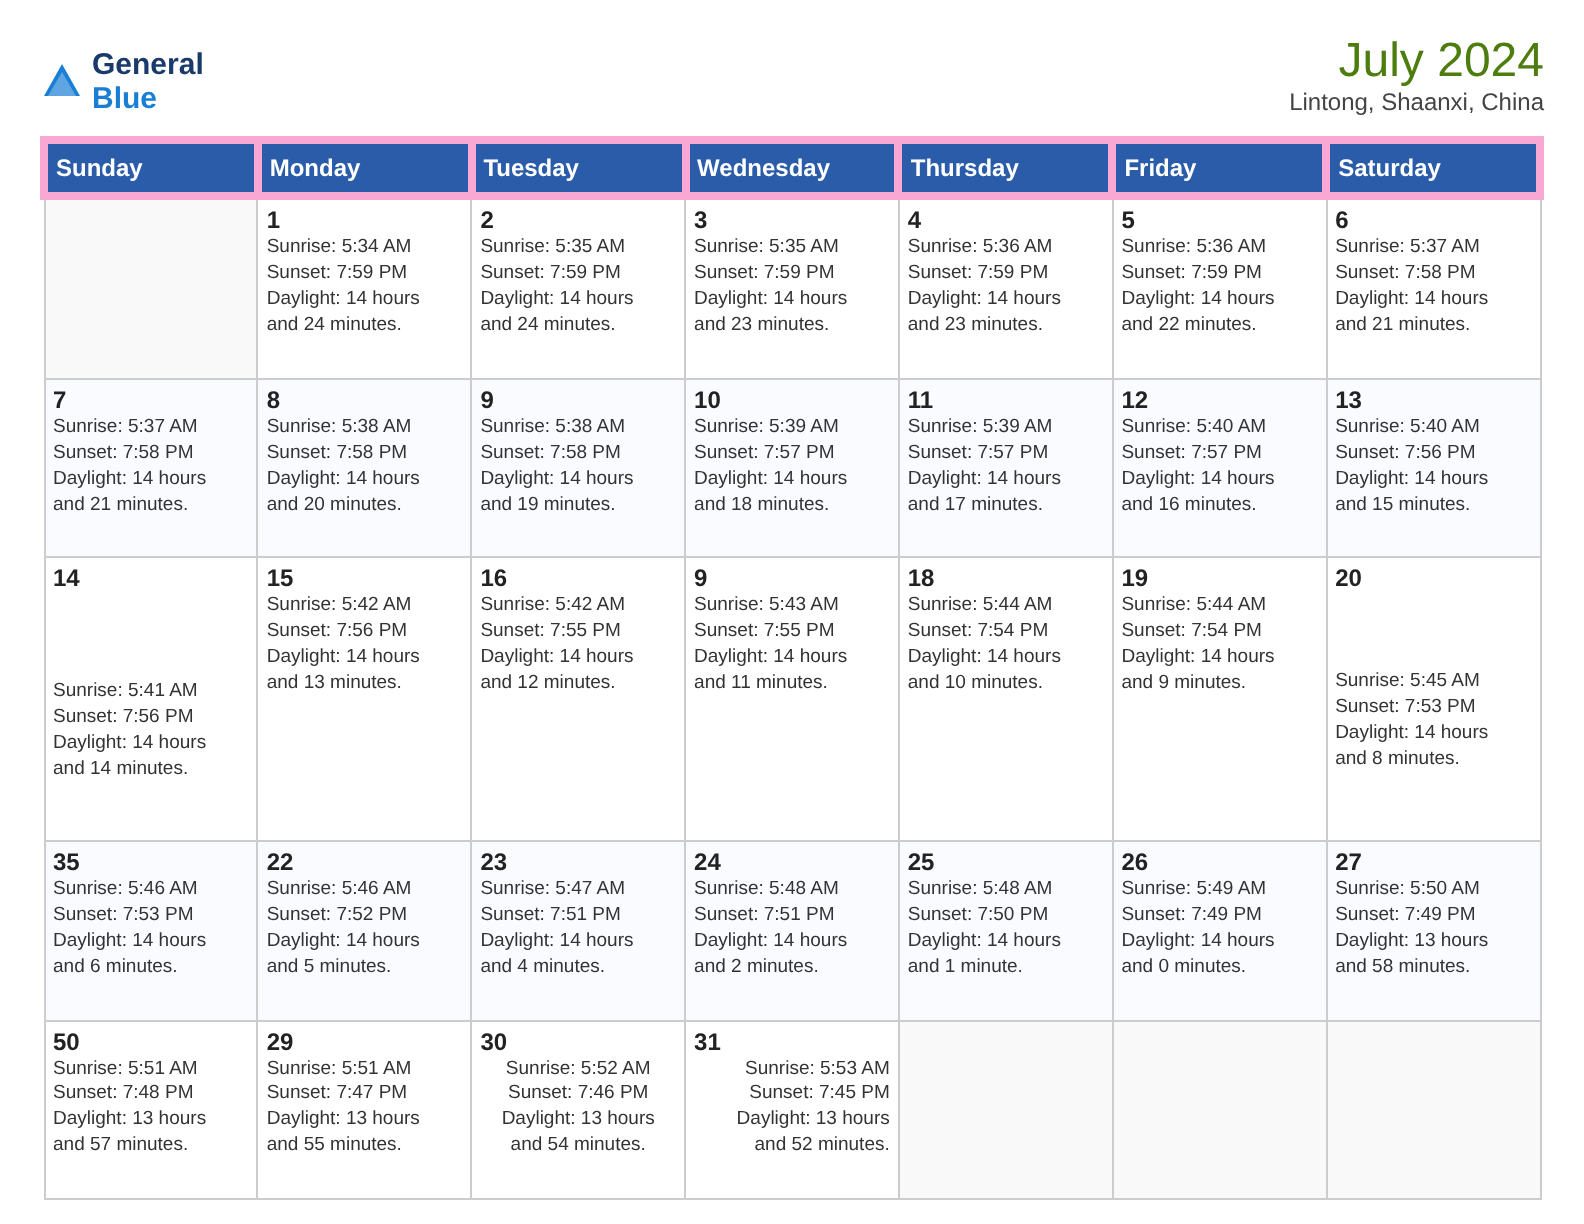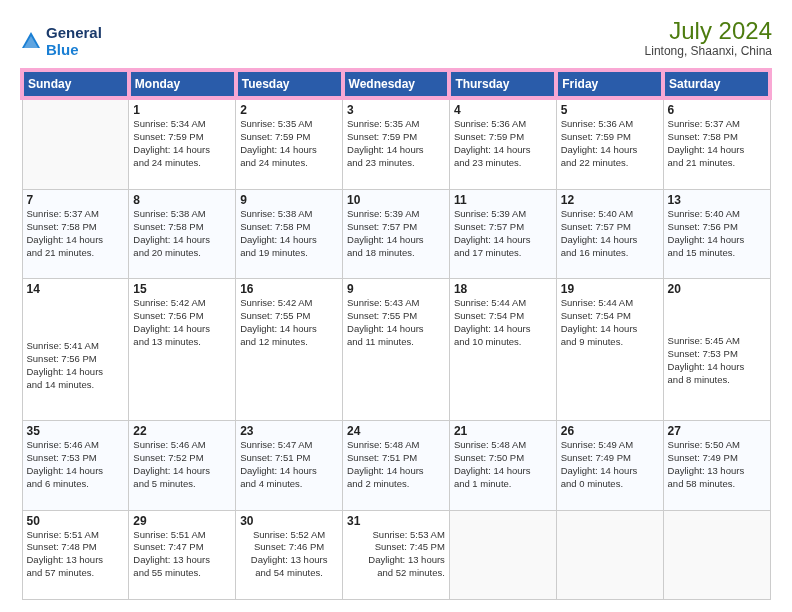--- a/index.html
+++ b/index.html
@@ -291,21 +291,21 @@
 and 4 minutes.</div>
           </td>
           <td>
             <span class="day-num">24</span>
             <div class="day-info" style="white-space: pre-line;">Sunrise: 5:48 AM
 Sunset: 7:51 PM
 Daylight: 14 hours
 and 2 minutes.</div>
           </td>
           <td>
-            <span class="day-num">21</span>
+            <span class="day-num">25</span>
             <div class="day-info" style="white-space: pre-line;">Sunrise: 5:48 AM
 Sunset: 7:50 PM
 Daylight: 14 hours
 and 1 minute.</div>
           </td>
           <td>
             <span class="day-num">26</span>
             <div class="day-info" style="white-space: pre-line;">Sunrise: 5:49 AM
 Sunset: 7:49 PM
 Daylight: 14 hours

